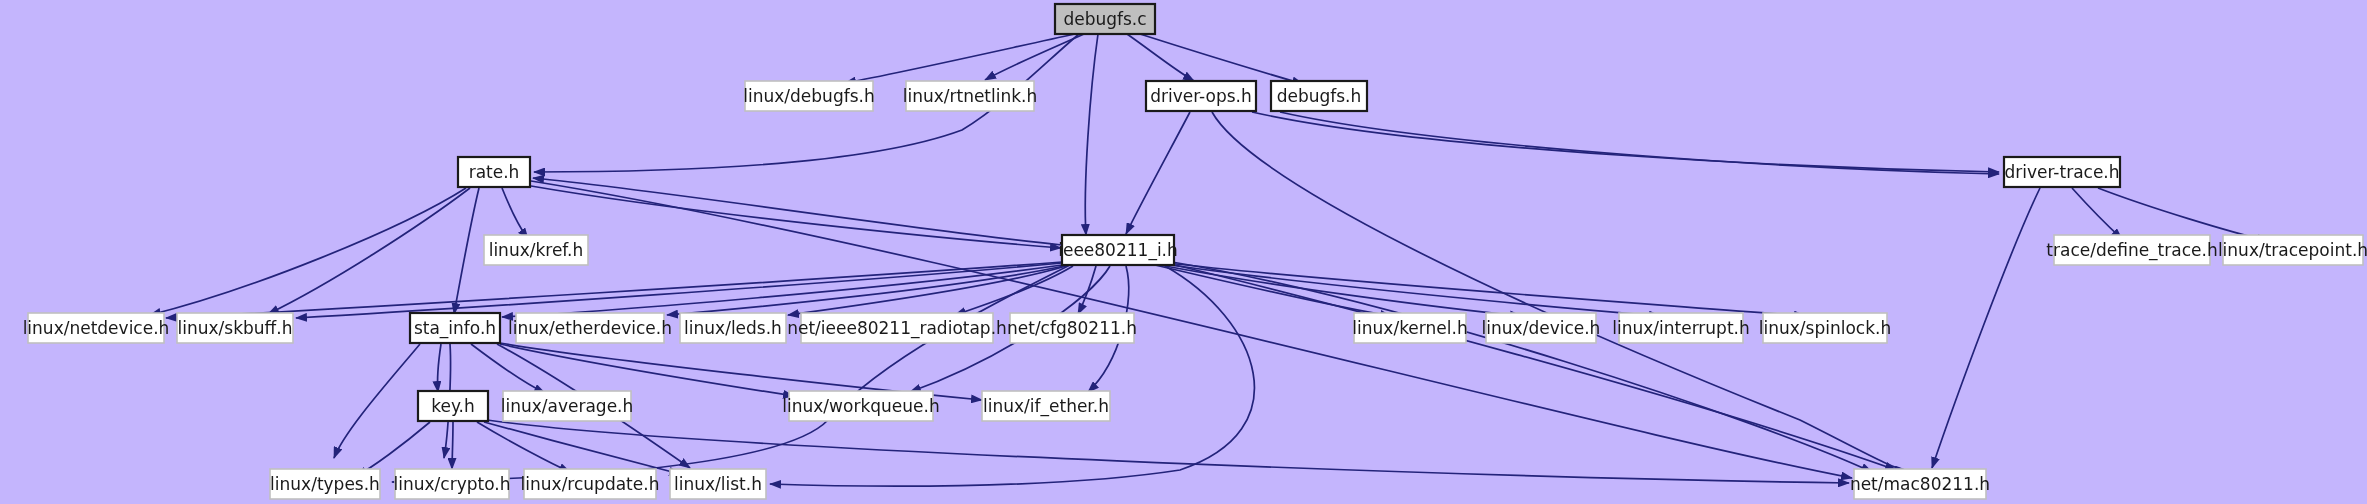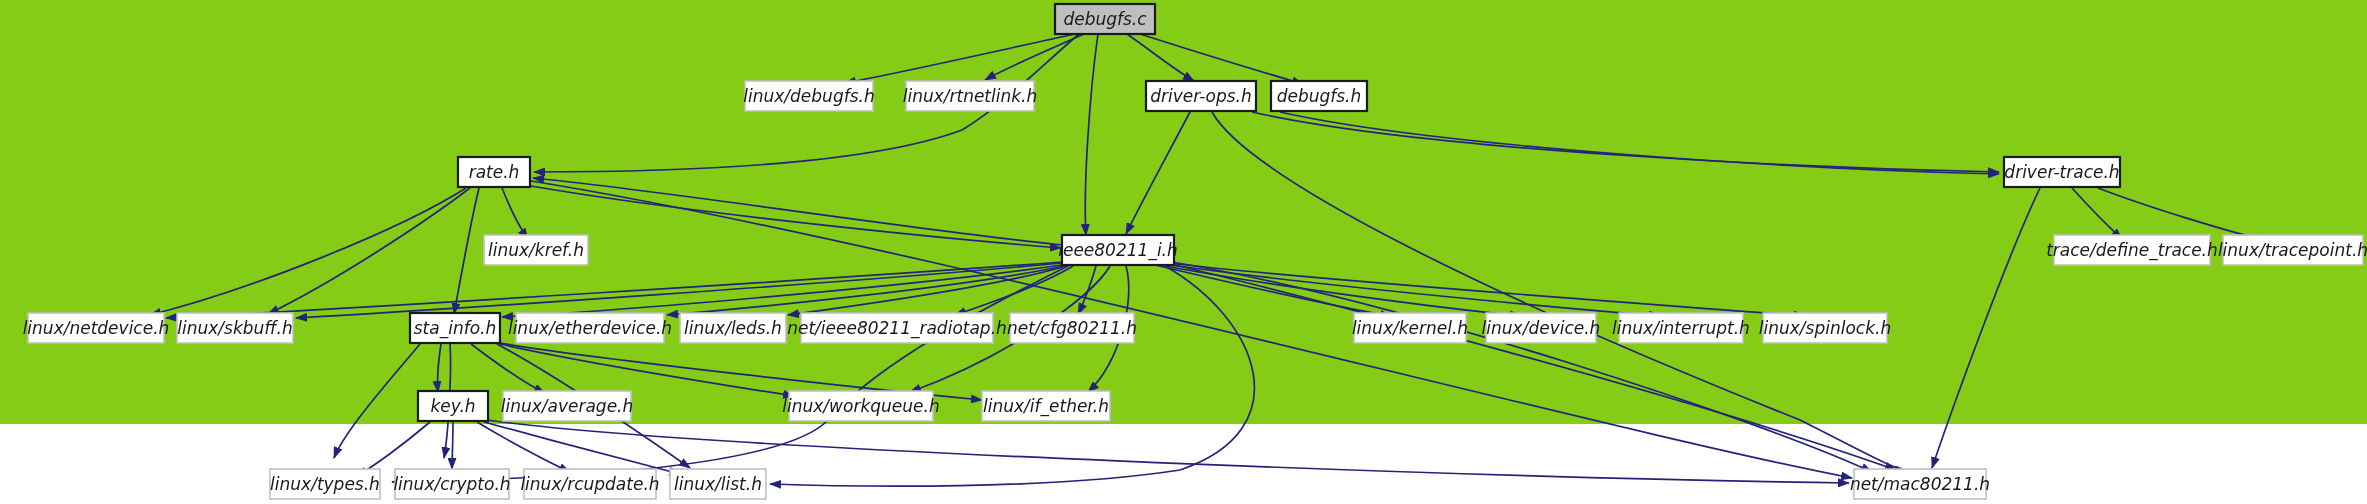--- a/index.html
+++ b/index.html
@@ -1,17 +1,17 @@
 <!DOCTYPE html>
 <html><head>
 <meta charset="utf-8">
 <style>
   html,body{margin:0;padding:0;background:#ffffff;}
   body{width:2367px;height:504px;overflow:hidden;font-family:"DejaVu Sans","Liberation Sans",sans-serif;}
-  #graph{position:relative;width:2367px;height:424px;background:#84cc16;font-style:italic;}
+  #graph{position:relative;width:2367px;height:504px;background:#c4b5fd;}
   svg{position:absolute;left:0;top:0;width:2367px;height:504px;}
   .nodeBox{fill:#ffffff;stroke:#c0c0c0;stroke-width:1.6;}
   .nodeBox.strong{stroke:#1a1a1a;stroke-width:2.2;}
   .nodeBox.root{fill:#bfbfbf;stroke:#1a1a1a;stroke-width:2.2;}
   .nodeLabel{font-family:"DejaVu Sans","Liberation Sans",sans-serif;font-size:17px;fill:#1a1a1a;text-anchor:middle;dominant-baseline:middle;}
   .edge{fill:none;stroke:#23237a;stroke-width:1.7;}
   .arrowFill{fill:#23237a;}
 </style>
 </head>
 <body>

